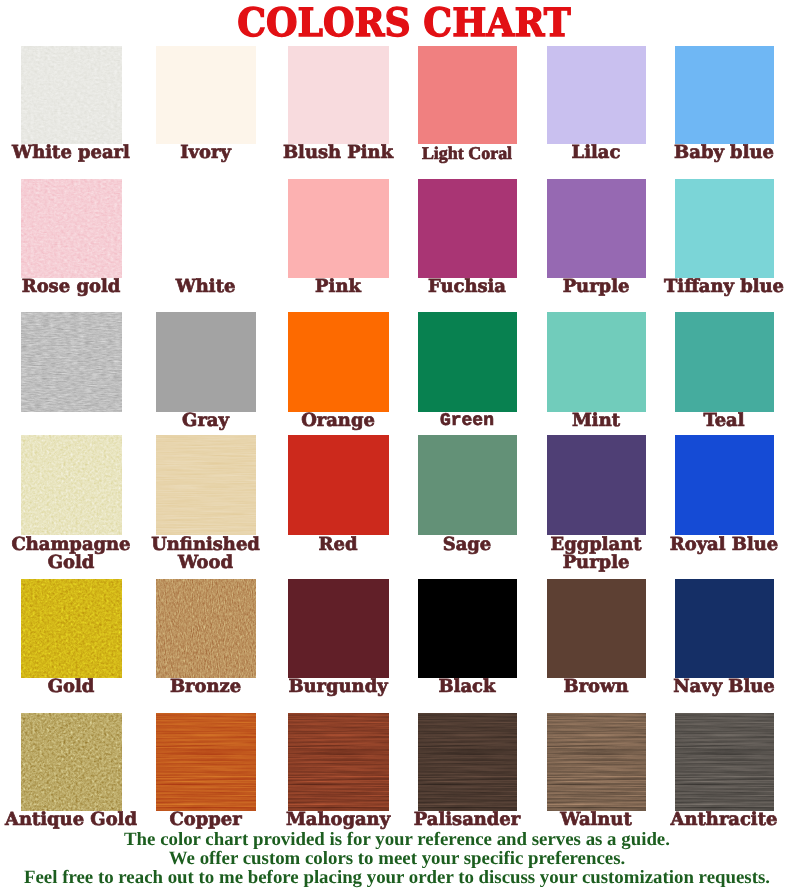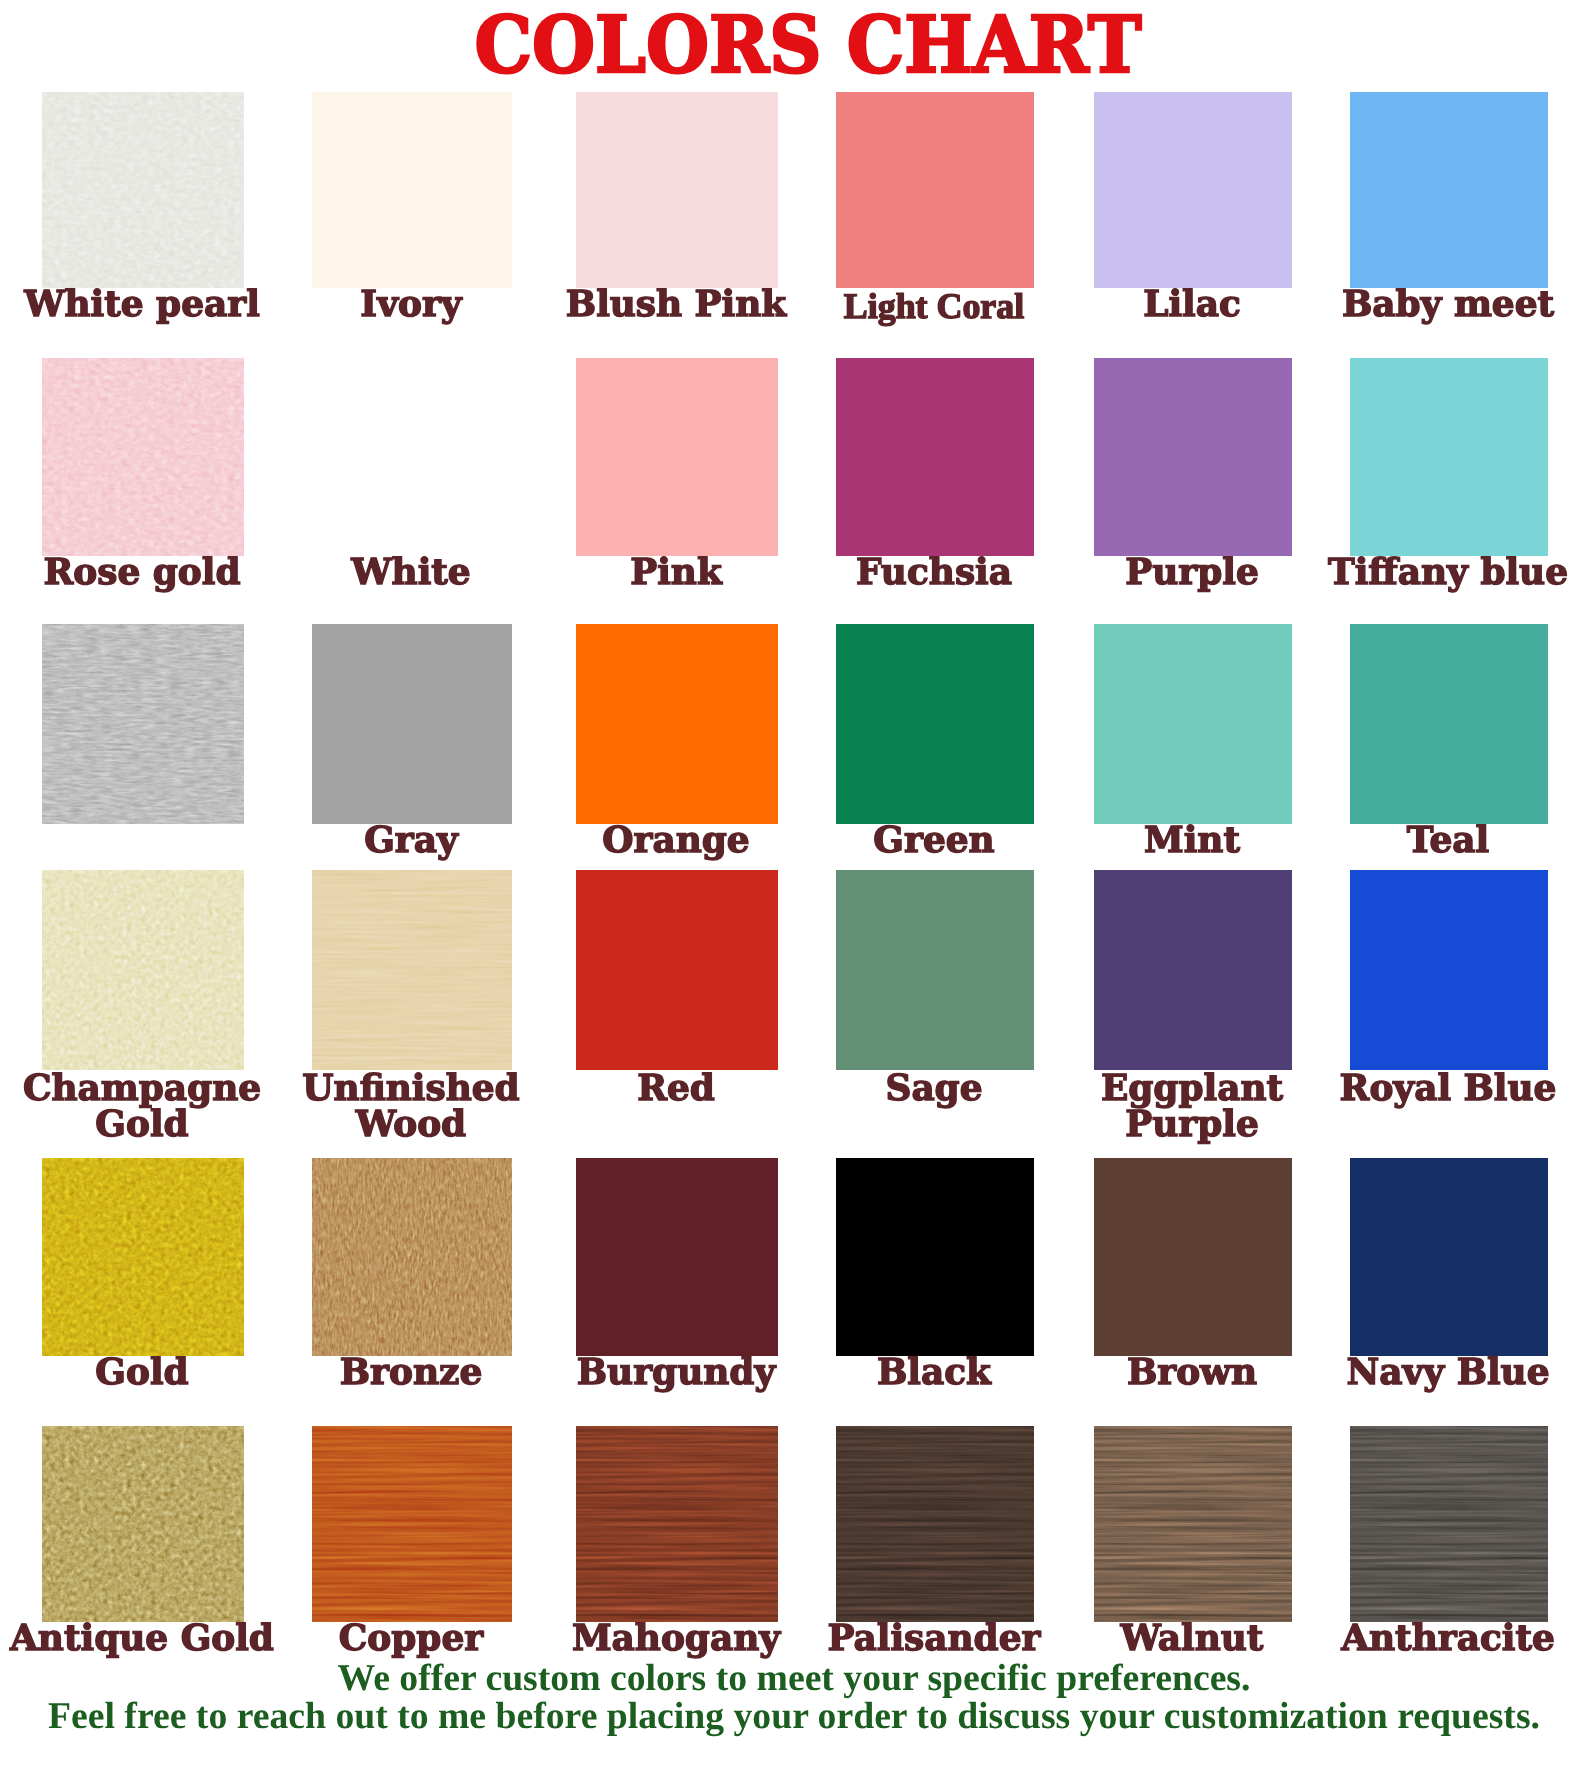--- a/index.html
+++ b/index.html
@@ -122,21 +122,21 @@
     <div class="cell" style="left: 401px; top: 46px;">
       <div class="sw tex-none" style="left: 16.5px; width: 99px; height: 98px; background: rgb(240, 128, 128);"></div>
       <div class="lbl" style="top: 97.5px; font-family: Liberation Serif, serif;"><span>Light Coral</span></div>
     </div>
     <div class="cell" style="left: 530px; top: 46px;">
       <div class="sw tex-none" style="left: 16.5px; width: 99px; height: 98px; background: rgb(201, 192, 239);"></div>
       <div class="lbl" style="top: 97.5px;"><span>Lilac</span></div>
     </div>
     <div class="cell" style="left: 658px; top: 46px;">
       <div class="sw tex-none" style="left: 16.5px; width: 99px; height: 98px; background: rgb(111, 183, 244);"></div>
-      <div class="lbl" style="top: 97.5px;"><span>Baby meet</span></div>
+      <div class="lbl" style="top: 97.5px;"><span>Baby blue</span></div>
     </div>
     <div class="cell" style="left: 5px; top: 179px;">
       <div class="sw tex-pearl" style="left: 15.5px; width: 101px; height: 99px; background: rgb(246, 207, 214);">
         <div class="ov"></div>
       </div>
       <div class="lbl" style="top: 98.5px;"><span>Rose gold</span></div>
     </div>
     <div class="cell" style="left: 139.5px; top: 179px;">
       <div class="sw tex-none" style="left: 16px; width: 100px; height: 99px; background: rgb(255, 255, 255);"></div>
       <div class="lbl" style="top: 98.5px;"><span>White</span></div>
@@ -166,21 +166,21 @@
     <div class="cell" style="left: 139.5px; top: 312px;">
       <div class="sw tex-none" style="left: 16px; width: 100px; height: 100px; background: rgb(163, 163, 163);"></div>
       <div class="lbl" style="top: 99.5px; text-align: center;"><span>Gray</span></div>
     </div>
     <div class="cell" style="left: 272px; top: 312px;">
       <div class="sw tex-none" style="left: 15.5px; width: 101px; height: 100px; background: rgb(253, 106, 0);"></div>
       <div class="lbl" style="top: 99.5px;"><span>Orange</span></div>
     </div>
     <div class="cell" style="left: 401px; top: 312px;">
       <div class="sw tex-none" style="left: 16.5px; width: 99px; height: 100px; background: rgb(8, 129, 80);"></div>
-      <div class="lbl" style="top: 99.5px;"><span>Green</span></div>
+      <div class="lbl" style="top: 99.5px; font-family: Liberation Mono, monospace;"><span>Green</span></div>
     </div>
     <div class="cell" style="left: 530px; top: 312px;">
       <div class="sw tex-none" style="left: 16.5px; width: 99px; height: 100px; background: rgb(113, 204, 187);"></div>
       <div class="lbl" style="top: 99.5px;"><span>Mint</span></div>
     </div>
     <div class="cell" style="left: 658px; top: 312px;">
       <div class="sw tex-none" style="left: 16.5px; width: 99px; height: 100px; background: rgb(69, 172, 158);"></div>
       <div class="lbl" style="top: 99.5px;"><span>Teal</span></div>
     </div>
     <div class="cell" style="left: 5px; top: 435px;">
@@ -271,15 +271,16 @@
     </div>
     <div class="cell" style="left: 658px; top: 713px;">
       <div class="sw tex-wood" style="left: 16.5px; width: 99px; height: 98px; background: rgb(90, 85, 80);">
         <div class="ov"></div>
       </div>
       <div class="lbl" style="top: 98px;"><span>Anthracite</span></div>
     </div>
   </div>
 
 <div id="footer">
+    <div>The color chart provided is for your reference and serves as a guide.</div>
     <div>We offer custom colors to meet your specific preferences.</div>
     <div>Feel free to reach out to me before placing your order to discuss your customization requests.</div>
   </div>
 
 </body></html>

